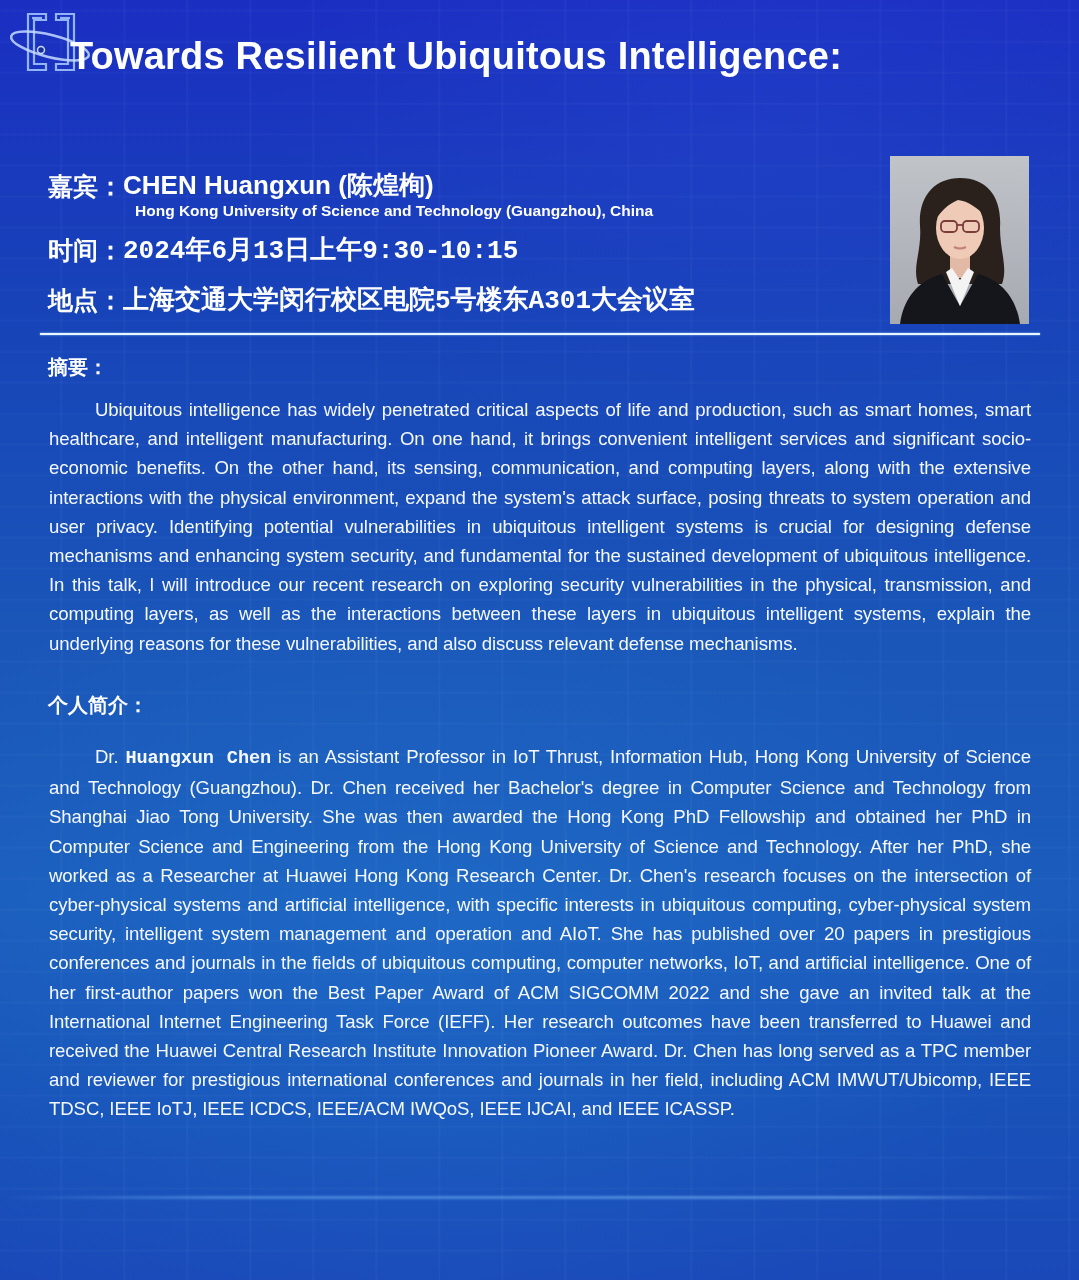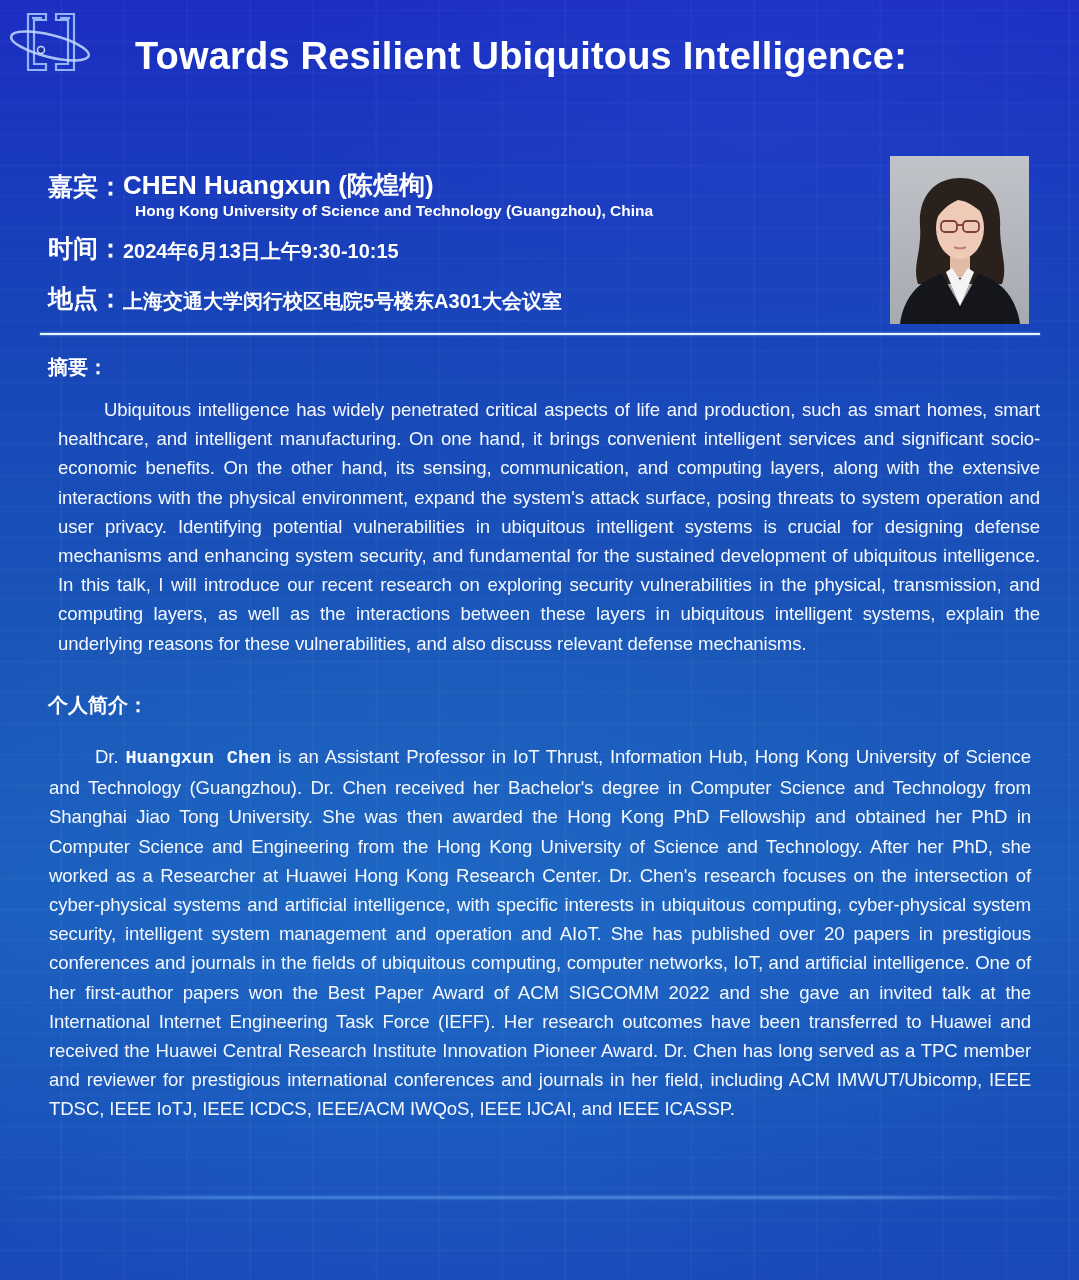--- a/index.html
+++ b/index.html
@@ -21,39 +21,39 @@
   }
   .glow-line {
     position: absolute; left: 0; width: 1079px; height: 3px; top: 1196px;
     background: linear-gradient(90deg, rgba(120,180,255,0.0), rgba(120,190,255,0.45) 20%, rgba(140,200,255,0.5) 80%, rgba(120,180,255,0.0));
     filter: blur(1px);
   }
   .logo {
     position: absolute; left: 6px; top: 8px; width: 90px; height: 68px;
   }
   .title {
-    position: absolute; left: 0; top: 32px; width: 972px; text-align: center;
+    position: absolute; left: 0; top: 32px; width: 972px; text-align: left;
     font-weight: bold; font-size: 38px; line-height: 48px;
     letter-spacing: 0.2px;
   }
   .title .line1 { display: block; padding-left: 70px; }
   .title .line2 { display: block; padding-left: 0px; }
   .row { display: flex; align-items: flex-end; white-space: nowrap; }
   .label {
     font-family: "DejaVu Sans", sans-serif; font-weight: bold; font-size: 25px;
   }
   .speaker-name { font-weight: bold; font-size: 26px; }
   .affil {
     position: absolute; left: 135px; top: 202px;
     font-weight: bold; font-size: 15.5px; white-space: nowrap;
   }
   .row-time { position: absolute; left: 48px; top: 232px; }
   .row-place { position: absolute; left: 48px; top: 282px; }
   .time-val, .place-val {
-    font-family: Liberation Sans, sans-serif; font-weight: bold; font-size: 20px;
+    font-family: Liberation Mono, monospace; font-weight: bold; font-size: 26px;
   }
   .row-speaker { position: absolute; left: 48px; top: 168px; }
 
   .photo {
     position: absolute; left: 890px; top: 156px; width: 139px; height: 168px;
     background: linear-gradient(180deg, #b9bcc2 0%, #a9adb4 100%);
     overflow: hidden;
   }
   .divider {
     position: absolute; left: 40px; top: 333px; width: 1000px; height: 2px;
@@ -66,21 +66,21 @@
   }
   .sh-abstract { top: 354px; }
   .sh-bio { top: 670px; margin-top: 22px; }
 
   .para {
     position: absolute; left: 49px; width: 982px;
     font-size: 18.6px; line-height: 29.2px; text-align: justify;
     text-indent: 46px; color: #f4f8ff;
     letter-spacing: -0.1px;
   }
-  .p-abstract { top: 395px; margin-left: 9px; }
+  .p-abstract { top: 395px; }
   .p-bio { top: 742px; }
   .p-bio b { font-weight: bold; font-family: Liberation Mono, monospace; }
 </style>
 </head>
 <body>
 
 <div class="bg-deco"></div>
 <div class="glow-line"></div>
 
 <div class="logo">

